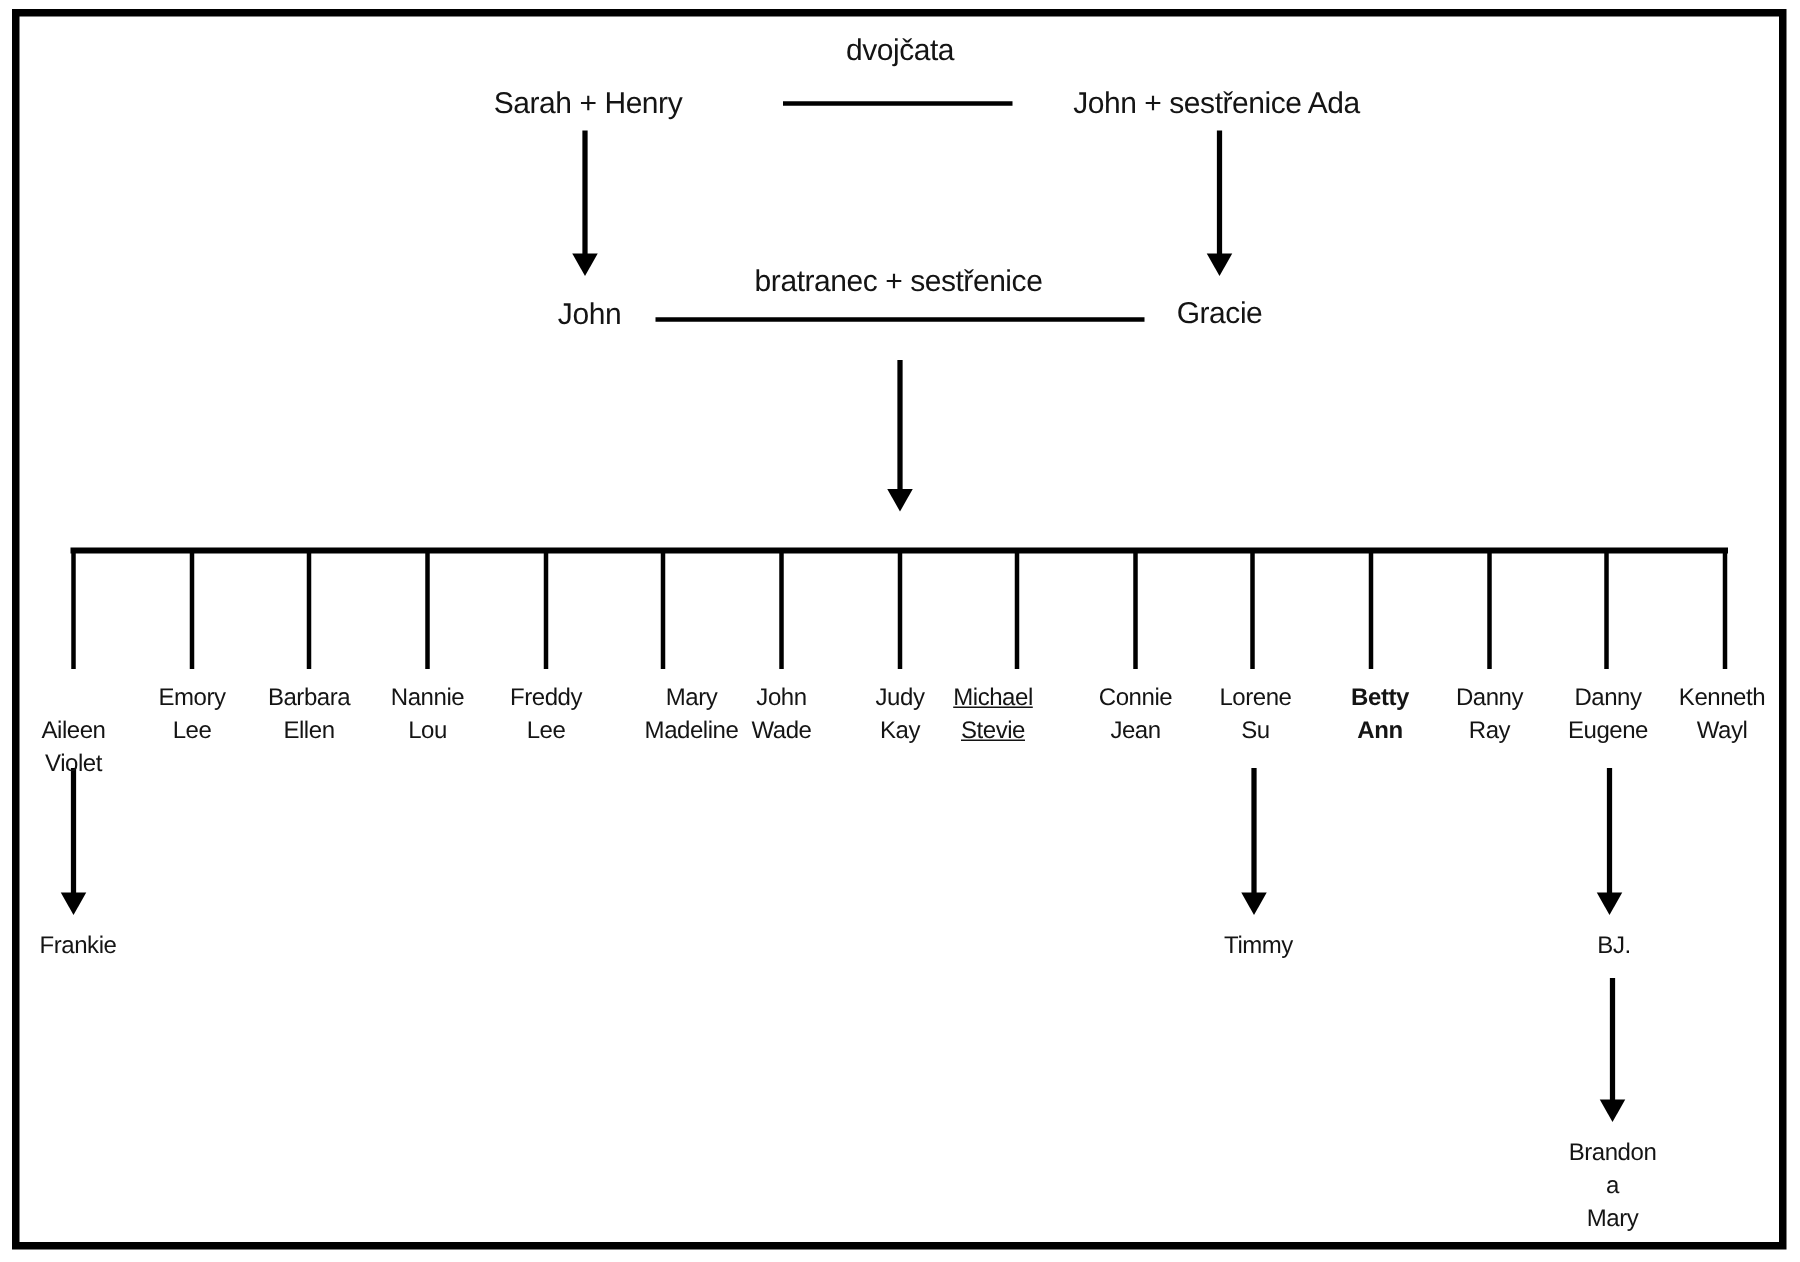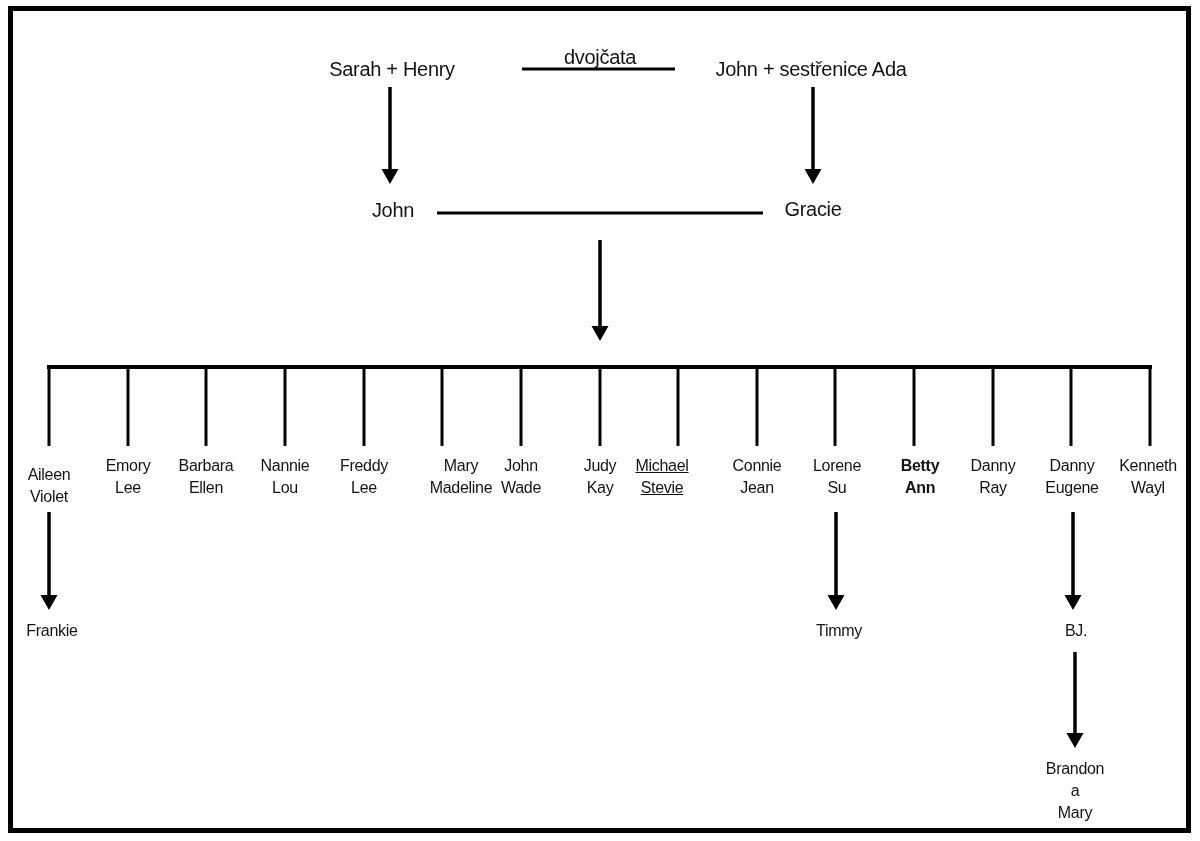--- a/index.html
+++ b/index.html
@@ -106,27 +106,28 @@
       <polygon points="1064.5,595 1081.5,595 1073,610"></polygon>
     </g>
 
     <g>
       <line x1="1075" y1="652" x2="1075" y2="734"></line>
       <polygon points="1066.5,733 1083.5,733 1075,748"></polygon>
     </g>
   </svg>
 
   <div class="lbl lbl-lg" style="left:392px; top:58px;text-align:right;">Sarah + Henry</div>
-  <div class="lbl lbl-lg" style="left:600px; top:46px;">dvojčata</div>
+  <div class="lbl lbl-lg" style="left:600px; top:23px;">dvojčata</div>
   <div class="lbl lbl-lg" style="left:811px; top:58px;">John + sestřenice Ada</div>
 
   <div class="lbl lbl-lg" style="left:393px; top:199px;">John</div>
+  <div class="lbl lbl-lg" style="left:599px; top:177px;">bratranec + sestřenice</div>
   <div class="lbl lbl-lg" style="left:813px; top:198px;">Gracie</div>
 
-  <div class="lbl lbl-sm" style="left:49px;   top:464px;">Aileen
+  <div class="lbl lbl-sm" style="left:49px;   top:477px;">Aileen
 Violet</div>
   <div class="lbl lbl-sm" style="left:128px;  top:455px;">Emory
 Lee</div>
   <div class="lbl lbl-sm" style="left:206px;  top:455px;">Barbara
 Ellen</div>
   <div class="lbl lbl-sm" style="left:285px;  top:455px;">Nannie
 Lou</div>
   <div class="lbl lbl-sm" style="left:364px;  top:455px;">Freddy
 Lee</div>
   <div class="lbl lbl-sm" style="left:442px;  top:455px;margin-left:19px;">Mary

